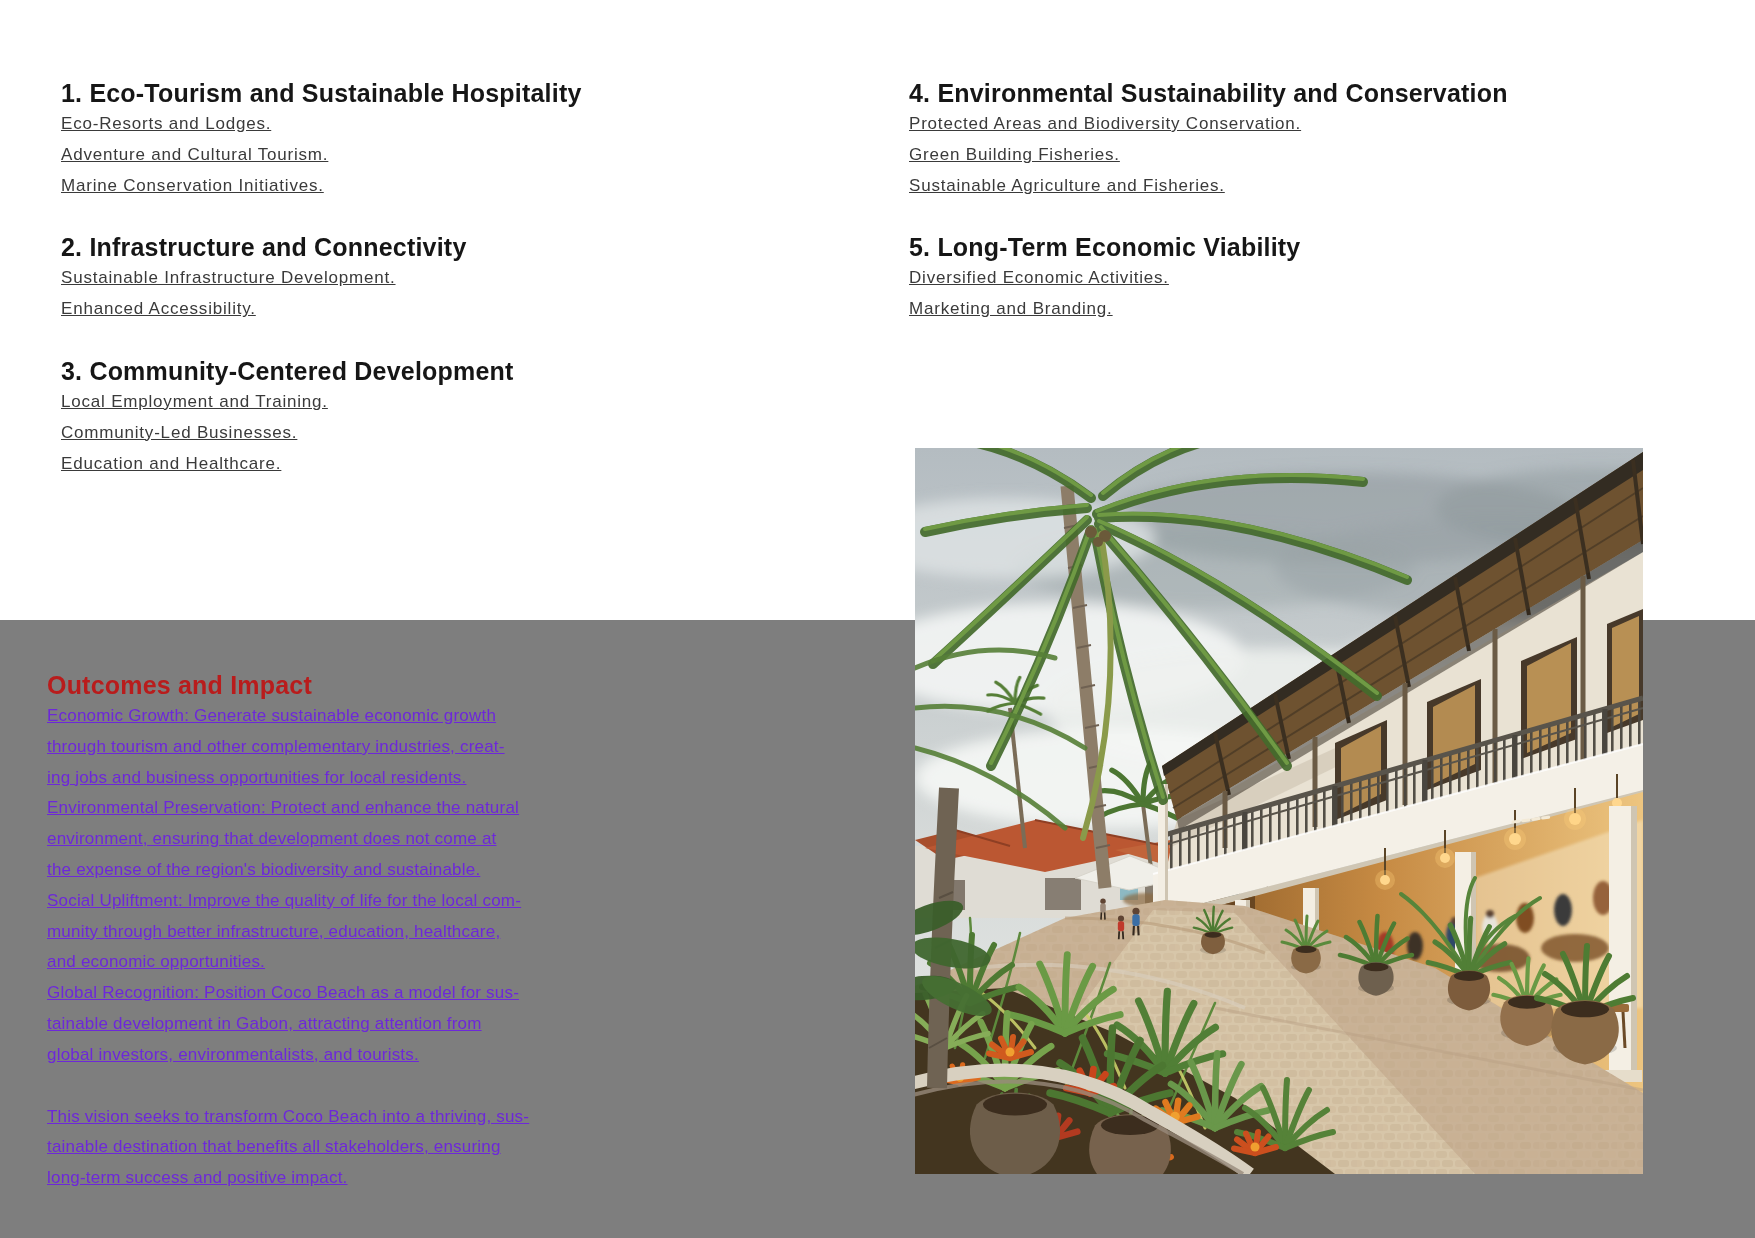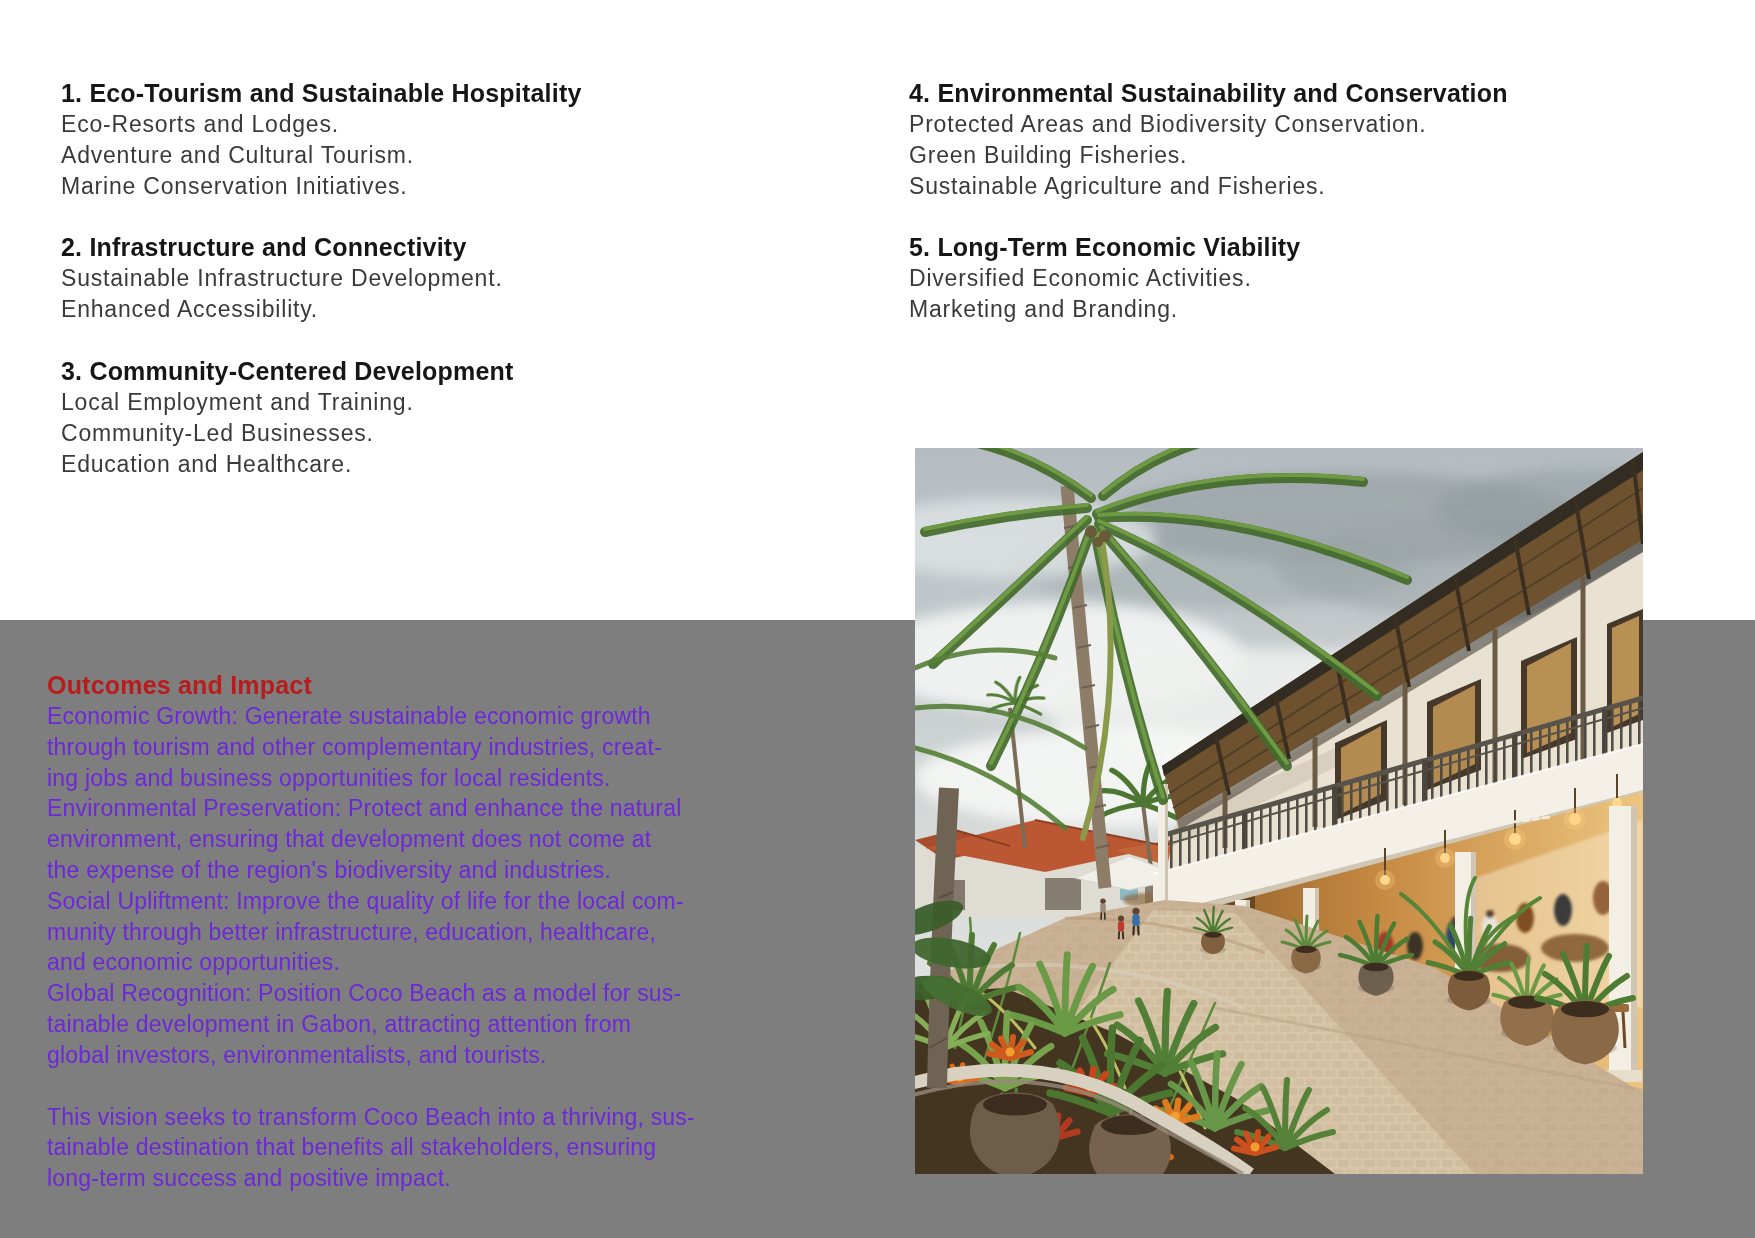--- a/index.html
+++ b/index.html
@@ -4,21 +4,21 @@
 <style>
   html,body{margin:0;padding:0;background:#ffffff;}
   body{width:1755px;height:1238px;font-family:"Liberation Sans","DejaVu Sans",sans-serif;}
   .canvas{position:relative;width:1755px;height:1238px;overflow:hidden;background:#ffffff;}
   .gray-band{position:absolute;left:0;top:620px;width:1755px;height:618px;background:#7e7e7e;}
   .col{position:absolute;top:78px;}
   .col-left{left:61px;width:830px;}
   .col-right{left:909px;width:720px;}
   .section{margin:0 0 31px 0;}
   .sec-heading{margin:0;font-size:25px;line-height:31px;font-weight:bold;color:#161616;letter-spacing:0.2px;}
-  .line{font-size:23px;line-height:30.8px;color:#3a3a3a;letter-spacing:0.8px;white-space:nowrap;}
+  .line{font-size:17px;line-height:30.8px;color:#3a3a3a;letter-spacing:0.8px;white-space:nowrap;text-decoration:underline;}
   .outcomes{position:absolute;left:47px;top:670px;width:810px;}
   .outcomes .sec-heading{color:#b91c1c;}
   .outcomes .line{color:#6d28d9;letter-spacing:0.2px;}
   .para-gap{height:31px;}
   .photo{position:absolute;left:915px;top:448px;width:728px;height:726px;margin:0;padding:0;}
   .photo svg{display:block;width:728px;height:726px;}
 </style>
 </head>
 <body>
 
@@ -71,21 +71,21 @@
   </div>
 
   <div class="outcomes">
     <h3 class="sec-heading">Outcomes and Impact</h3>
     <div>
         <div class="line">Economic Growth: Generate sustainable economic growth</div>
         <div class="line">through tourism and other complementary industries, creat-</div>
         <div class="line">ing jobs and business opportunities for local residents.</div>
         <div class="line">Environmental Preservation: Protect and enhance the natural</div>
         <div class="line">environment, ensuring that development does not come at</div>
-        <div class="line">the expense of the region's biodiversity and industries.</div>
+        <div class="line">the expense of the region's biodiversity and sustainable.</div>
         <div class="line">Social Upliftment: Improve the quality of life for the local com-</div>
         <div class="line">munity through better infrastructure, education, healthcare,</div>
         <div class="line">and economic opportunities.</div>
         <div class="line">Global Recognition: Position Coco Beach as a model for sus-</div>
         <div class="line">tainable development in Gabon, attracting attention from</div>
         <div class="line">global investors, environmentalists, and tourists.</div>
       </div>
     <div class="para-gap"></div>
     <div>
         <div class="line">This vision seeks to transform Coco Beach into a thriving, sus-</div>

